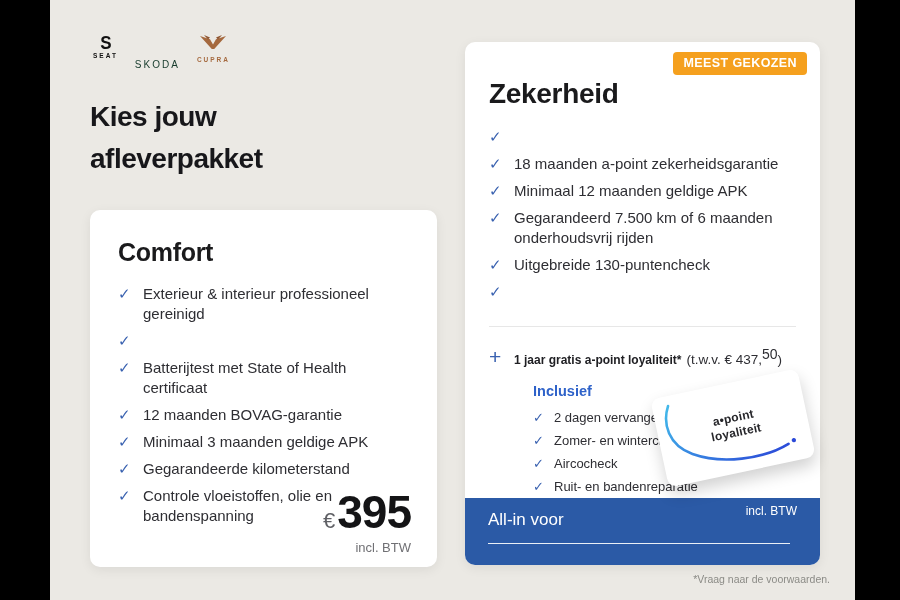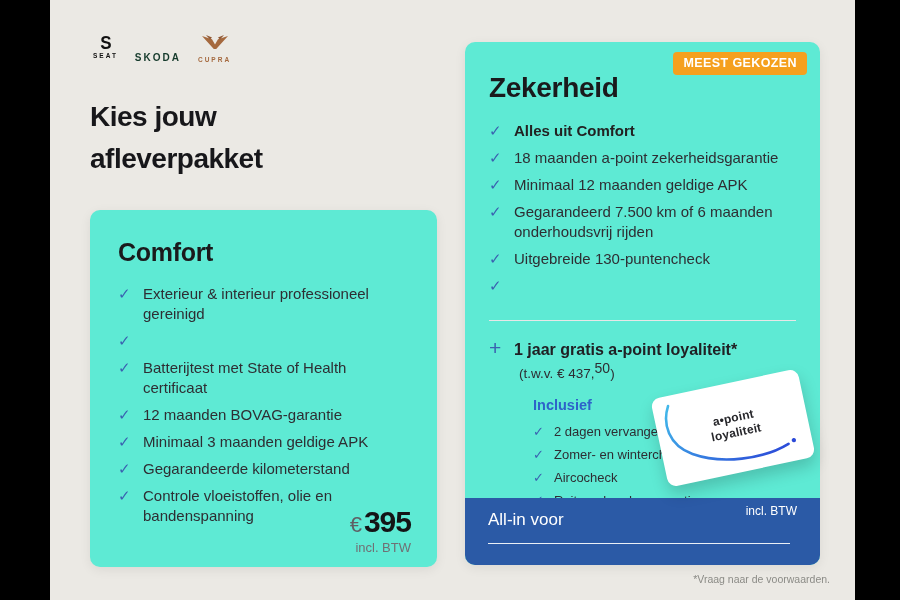--- a/index.html
+++ b/index.html
@@ -13,67 +13,67 @@
   }
   .side-bar { position:absolute; top:0; height:600px; background:#000; }
   .side-bar.left  { left:0;  width:50px; }
   .side-bar.right { left:855px; width:45px; }
 
   
   .brand-row { position:absolute; left:93px; top:35px; display:flex; align-items:flex-start; gap:17px; }
   .brand { display:flex; flex-direction:column; align-items:center; gap:2px; }
   .seat-s { font-weight:900; font-size:17px; line-height:15px; color:#111; transform:scaleY(1.1); letter-spacing:-1px; }
   .brand-sub { font-size:6.5px; letter-spacing:2px; font-weight:700; color:#111; }
-  .skoda-txt { font-size:10px; font-weight:700; letter-spacing:2px; color:#163B2C; margin-top:17px; }
+  .skoda-txt { font-size:10px; font-weight:400; letter-spacing:2px; color:#163B2C; margin-top:24px; }
   .cupra-sub { font-size:6.5px; letter-spacing:2px; font-weight:700; color:#A5693E; }
 
   
   .page-title {
     position:absolute; left:90px; top:96px;
     font-size:28px; line-height:42px; font-weight:600;
     color:#17171A; letter-spacing:-0.5px;
   }
 
   
   .card {
-    position:absolute; background:#5eead4; border-radius:10px;
+    position:absolute; background:#ffffff; border-radius:10px;
     box-shadow:0 3px 12px rgba(0,0,0,0.07);
   }
   .card-comfort { left:90px; top:210px; width:347px; height:357px; padding:28px; }
   .card-zeker   { left:465px; top:42px;  width:355px; height:523px; padding:24px; }
 
   .card-title { font-weight:700; color:#1A1A1C; letter-spacing:-0.3px; }
   .card-comfort .card-title { font-size:25px; }
-  .card-zeker   .card-title { font-size:28px; margin-top:6px; }
+  .card-zeker   .card-title { font-size:28px; margin-top:12px; }
 
   ul.features { list-style:none; margin-top:17px; display:flex; flex-direction:column; gap:7px; }
   ul.features li { display:flex; gap:11px; font-size:15px; line-height:20px; color:#2E2E33; }
   ul.features li .chk { color:#3A62B0; font-size:15px; flex:0 0 14px; }
   ul.features li .txt.bold { font-weight:700; color:#222; }
 
   
   .price-block { position:absolute; right:26px; bottom:12px; text-align:right; }
   .price-line  { white-space:nowrap; }
   .cur  { font-size:22px; color:#5F6065; margin-right:2px; }
-  .amt  { font-size:30px; font-weight:700; color:#141416; letter-spacing:-1px; }
+  .amt  { font-size:46px; font-weight:700; color:#141416; letter-spacing:-1px; }
   .price-note { font-size:13px; color:#707074; margin-top:1px; }
 
   
   .badge {
     position:absolute; top:10px; right:13px;
     background:#F5A01E; color:#fff;
     font-size:12.5px; font-weight:700; letter-spacing:0.4px;
     padding:4px 10px 5px; border-radius:4px;
   }
 
   
   .divider { border:none; border-top:1px solid #E7E7E7; margin:24px 0 18px; }
   .addon-row { display:flex; gap:10px; align-items:baseline; }
   .plus { color:#3A62B0; font-size:21px; line-height:18px; flex:0 0 15px; }
-  .addon-title { font-size:16px; font-weight:700; color:#202024; white-space:nowrap;margin-top:47px; }
+  .addon-title { font-size:12px; font-weight:700; color:#202024; white-space:nowrap;margin-top:47px; }
   .addon-value { font-size:13.5px; color:#2E2E33; margin-left:5px; white-space:nowrap; }
   .addon-value sup { font-size:14px; }
   .inclusief { margin:15px 0 0 44px; color:#2E62C9; font-size:14.5px; font-weight:600; }
   ul.sub-features { list-style:none; margin:9px 0 0 44px; display:flex; flex-direction:column; gap:4px; }
   ul.sub-features li { display:flex; gap:9px; font-size:13px; line-height:19px; color:#2E2E33; }
   ul.sub-features li .chk { color:#3A62B0; font-size:13px; flex:0 0 12px; }
 
   
   .loyalty {
     position:absolute; left:193px; top:341px; width:150px; height:90px;
@@ -177,21 +177,20 @@
   </div>
 </div>
 
 <div class="card card-zeker">
   <div class="badge">MEEST GEKOZEN</div>
   <h2 class="card-title">Zekerheid</h2>
 
   <ul class="features">
     <li>
       <span class="chk">✓</span>
-      <span class="txt bold">Alles uit Comfort</span>
       </li>
     <li>
       <span class="chk">✓</span>
       <span class="txt">18 maanden a-point zekerheidsgarantie</span>
       </li>
     <li>
       <span class="chk">✓</span>
       <span class="txt">Minimaal 12 maanden geldige APK</span>
       </li>
     <li>

